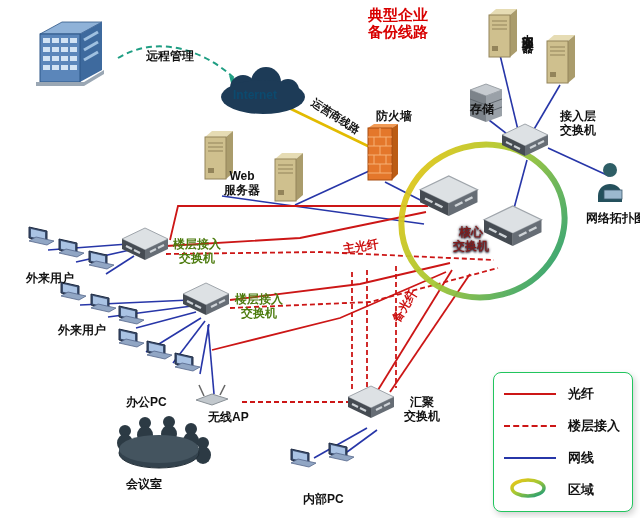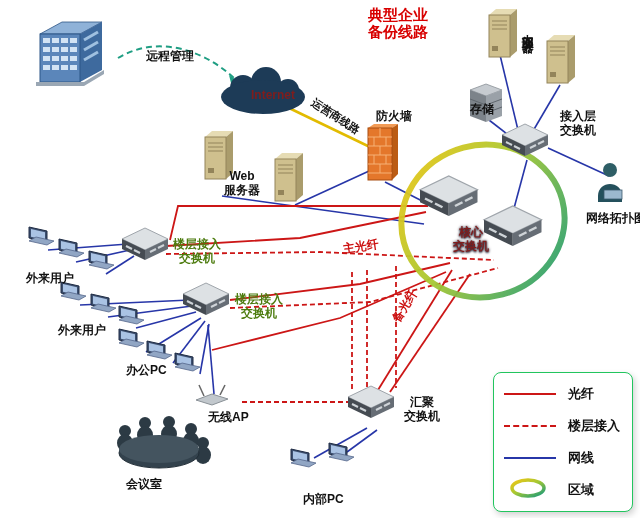--- a/index.html
+++ b/index.html
@@ -241,39 +241,39 @@
 
     <use href="#sym-ap" x="194" y="384"></use>
     <use href="#sym-person" x="596" y="162"></use>
     <use href="#sym-conference" x="113" y="413"></use>
   </svg>
 
   <div class="lbl title-t" style="left:360px;top:6px;width:76px;">典型企业</div>
   <div class="lbl title-t" style="left:350px;top:23px;width:96px;">备份线路</div>
 
   <div class="lbl" style="left:146px;top:50px;">远程管理</div>
-  <div class="lbl" style="left:233px;top:89px;width:62px;text-align:right;color:#7f1d1d;">Internet</div>
+  <div class="lbl" style="left:233px;top:89px;width:62px;text-align:left;color:#0c4a6e;">Internet</div>
   <div class="lbl" style="left:316px;top:96px;font-size:11px;transform:rotate(33deg);transform-origin:left top;">运营商线路</div>
   <div class="lbl" style="left:376px;top:110px;">防火墙</div>
   <div class="lbl pre" style="left:214px;top:170px;width:56px;">Web
 服务器</div>
   <div class="lbl vert" style="left:520px;top:24px;height:76px;">内部服务器</div>
   <div class="lbl" style="left:470px;top:103px;">存储</div>
   <div class="lbl pre" style="left:554px;top:110px;width:48px;">接入层
 交换机</div>
   <div class="lbl" style="left:586px;top:212px;">网络拓扑图</div>
   <div class="lbl pre white-t" style="left:446px;top:226px;width:50px;">核心
 交换机</div>
   <div class="lbl pre maroon-t" style="left:168px;top:238px;width:58px;">楼层接入
 交换机</div>
   <div class="lbl pre maroon-t" style="left:230px;top:293px;width:58px;">楼层接入
 交换机</div>
   <div class="lbl" style="left:26px;top:272px;">外来用户</div>
   <div class="lbl" style="left:58px;top:324px;">外来用户</div>
-  <div class="lbl" style="left:126px;top:364px;">办公PC</div>
+  <div class="lbl" style="left:126px;top:396px;">办公PC</div>
   <div class="lbl" style="left:208px;top:411px;">无线AP</div>
   <div class="lbl" style="left:126px;top:478px;">会议室</div>
   <div class="lbl pre" style="left:396px;top:396px;width:52px;">汇聚
 交换机</div>
   <div class="lbl" style="left:303px;top:493px;">内部PC</div>
   <div class="lbl red-t" style="left:342px;top:243px;transform:rotate(-8deg);transform-origin:left top;">主光纤</div>
   <div class="lbl red-t" style="left:390px;top:318px;transform:rotate(-58deg);transform-origin:left top;">备光纤</div>
 
   <div id="legend">
     <div class="leg-row">

